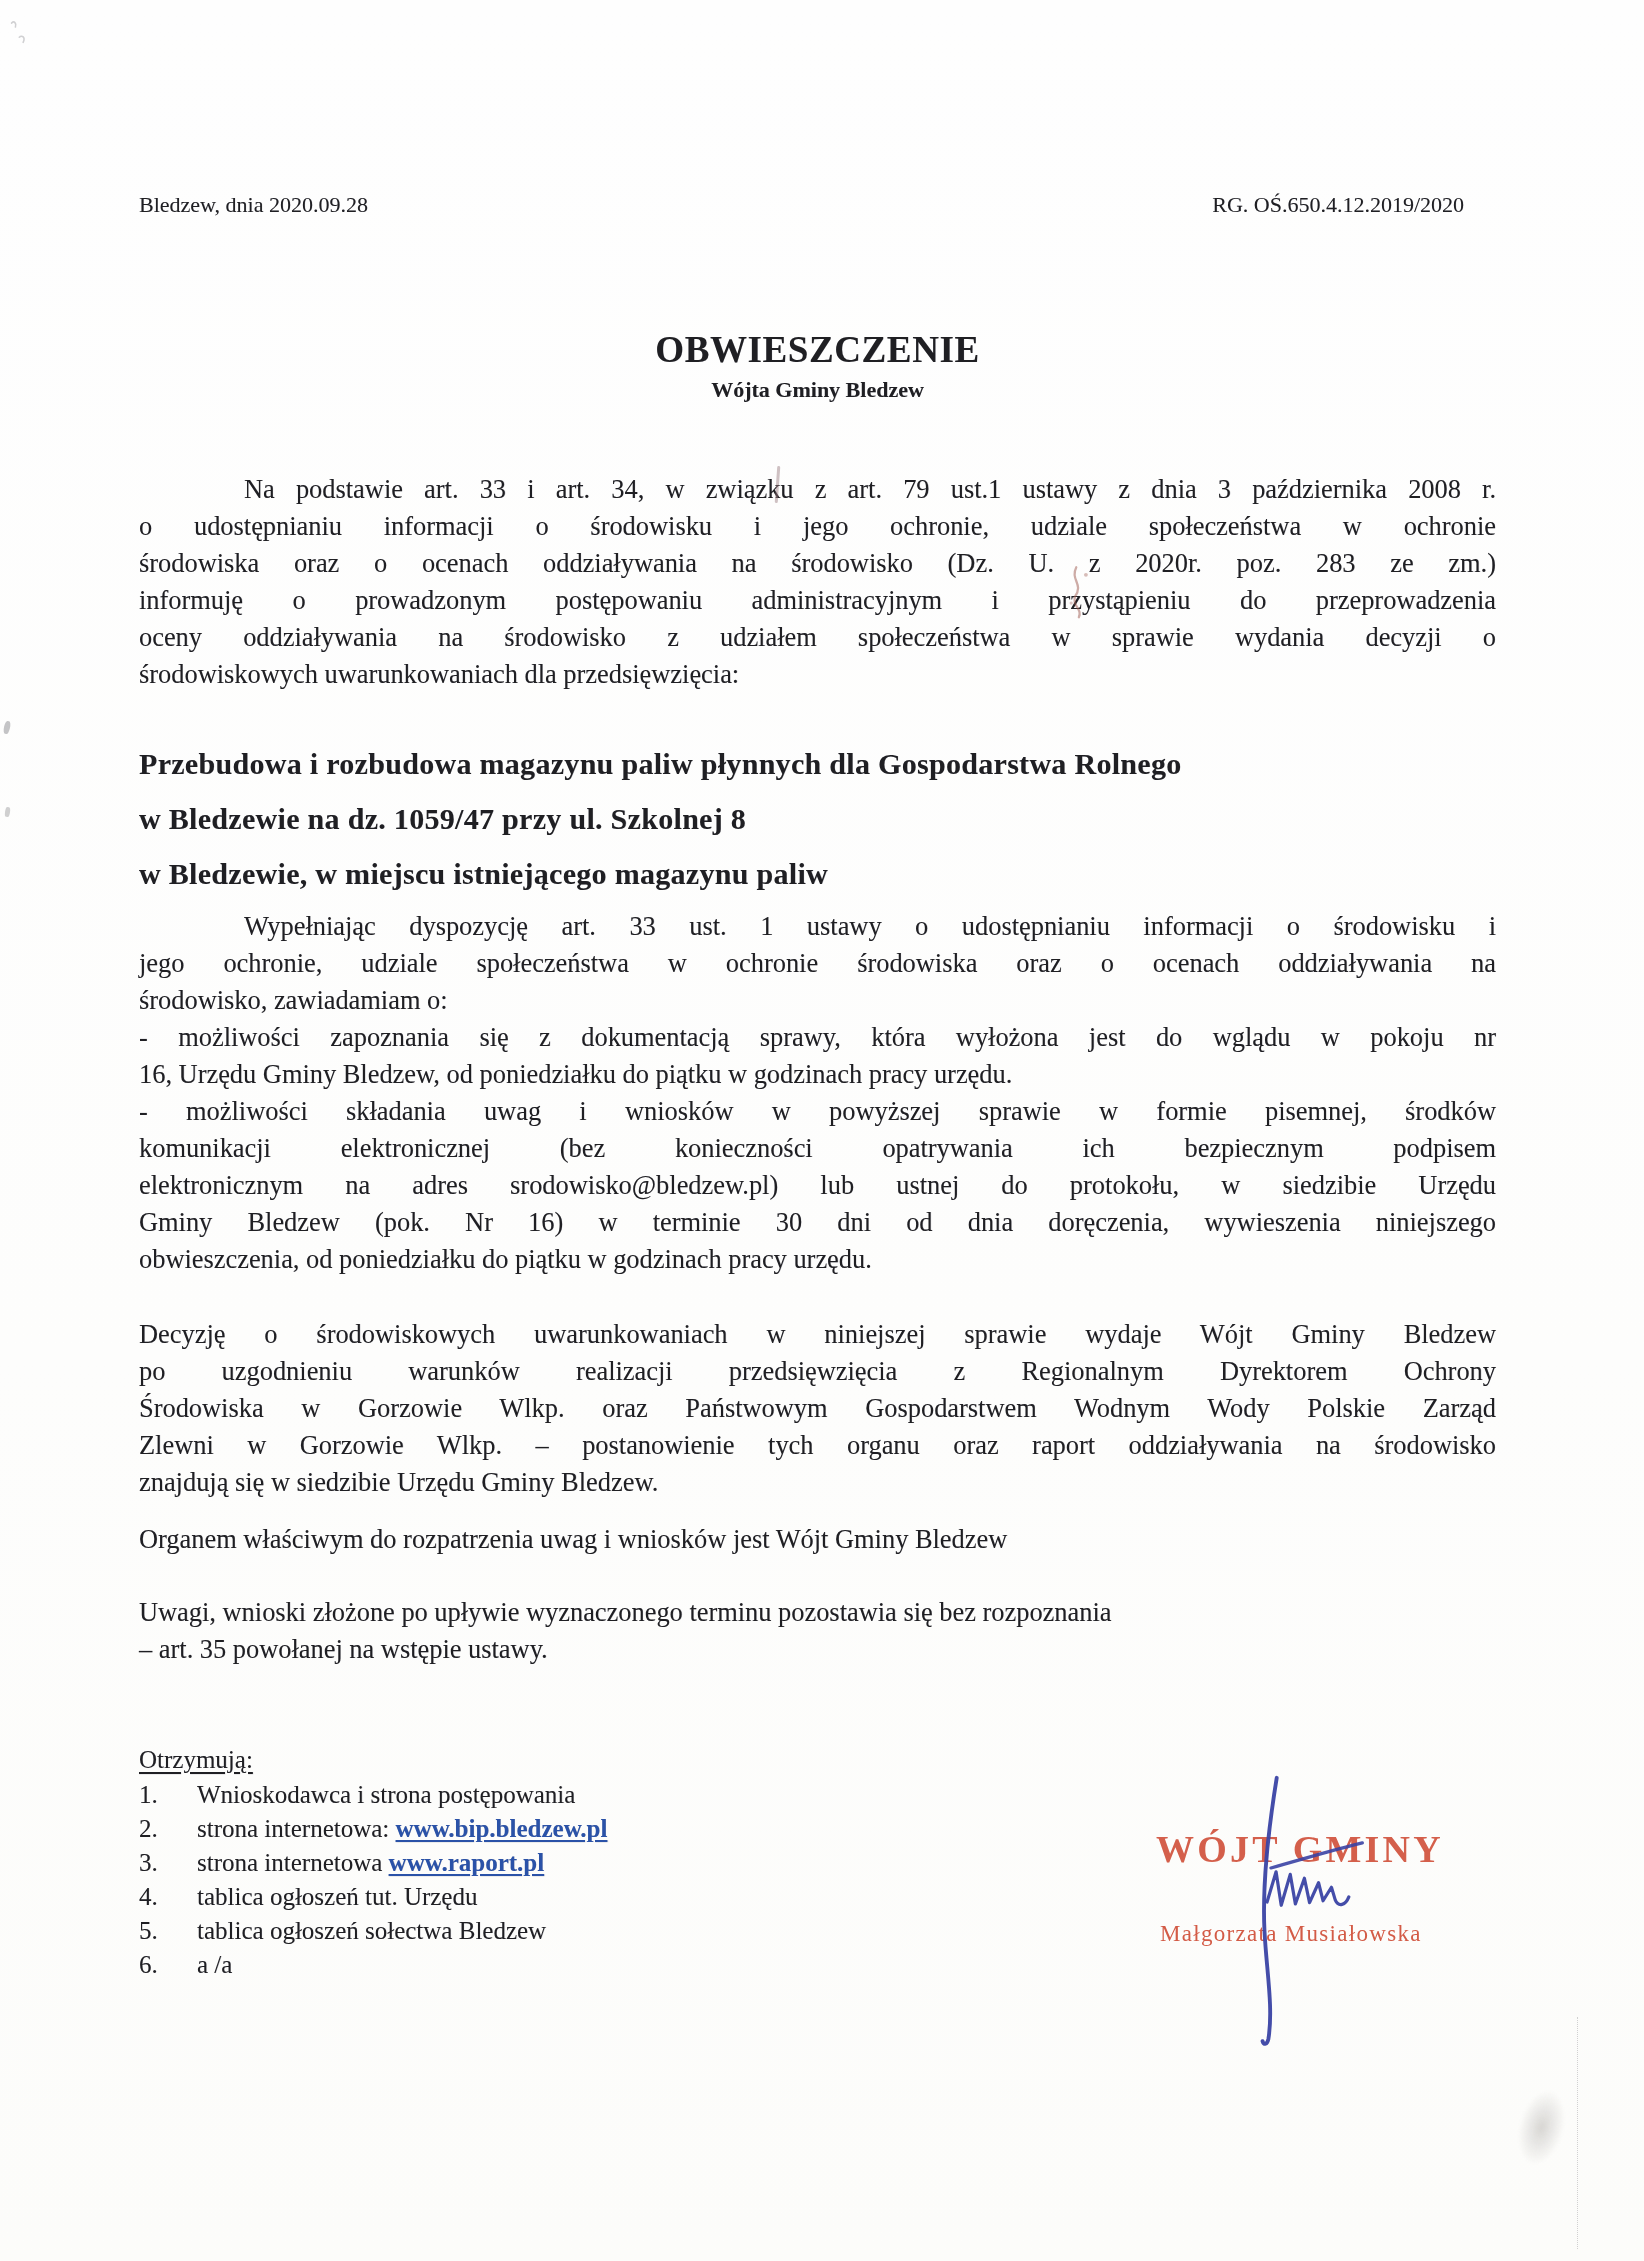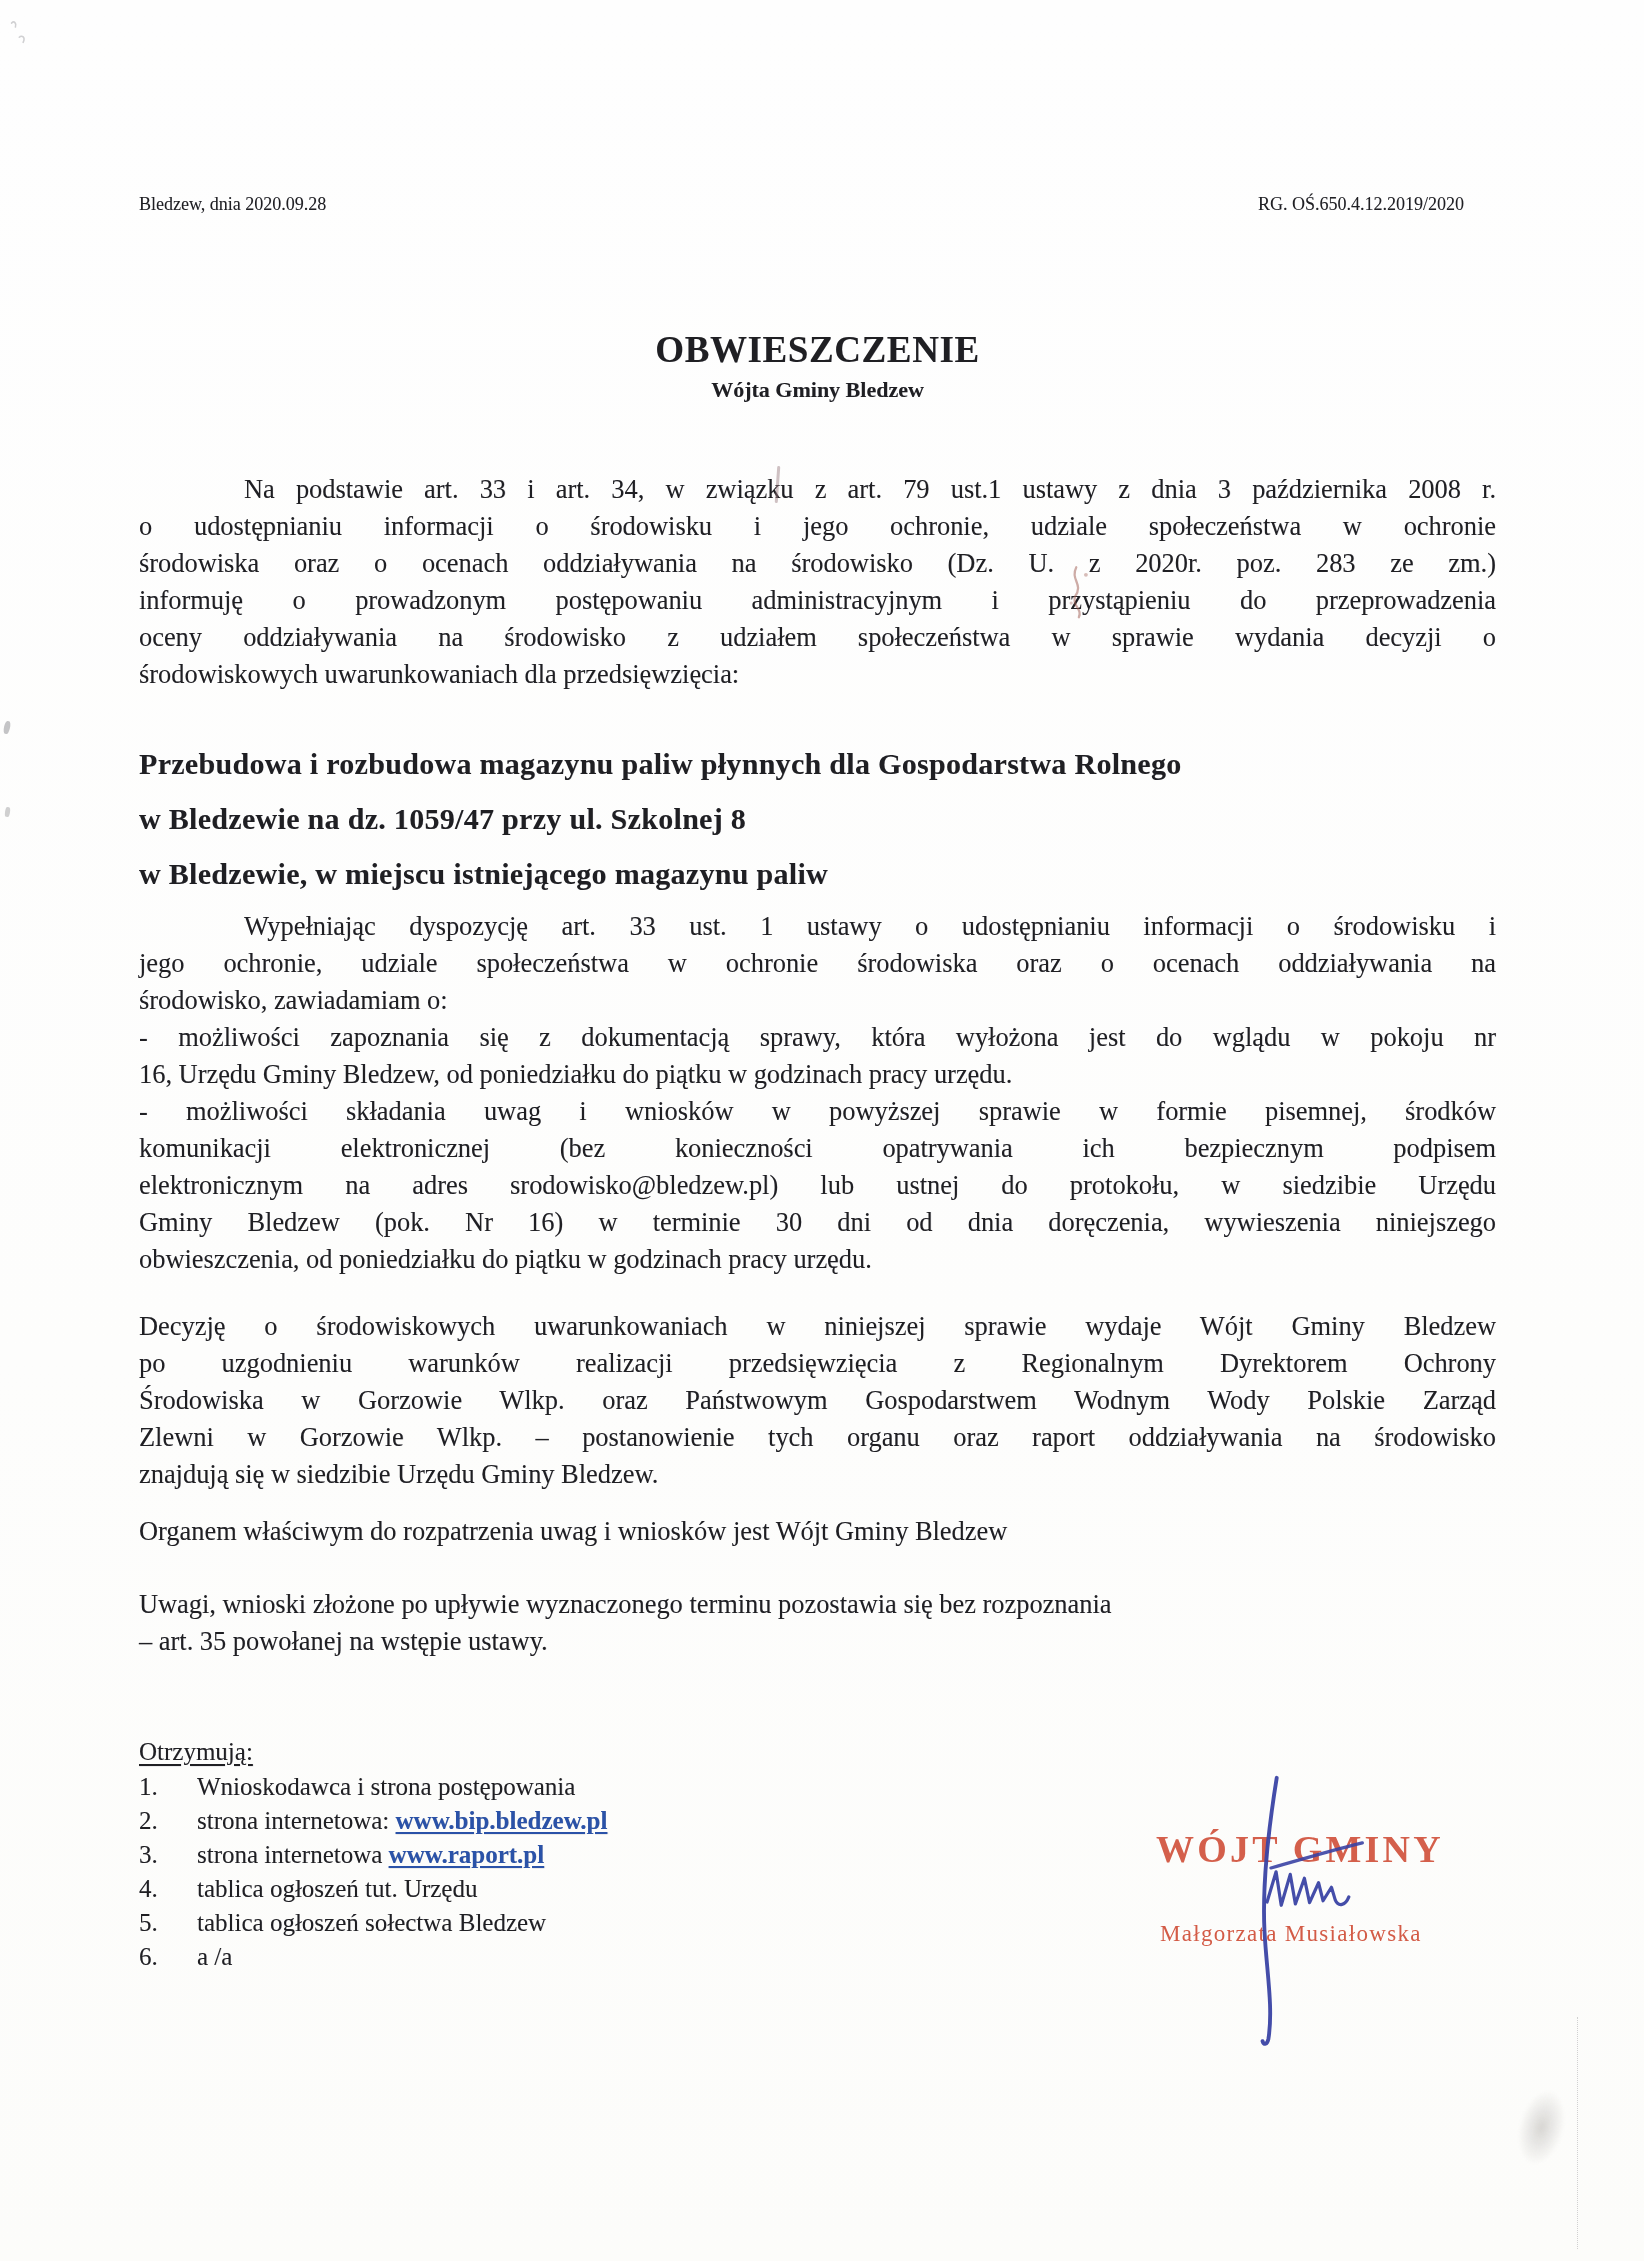--- a/index.html
+++ b/index.html
@@ -17,39 +17,39 @@
     color:var(--ink);
   }
   .page{
     position:relative;width:1644px;height:2261px;overflow:hidden;
     background:linear-gradient(180deg,#fefefe 0%,var(--paper) 60%,#fcfcfa 100%);
     text-shadow:0.3px 0.3px 0.5px rgba(40,40,60,0.28);
   }
   .content{position:absolute;left:139px;top:0;width:1357px;}
   .header-row{
     margin-top:189px;display:flex;justify-content:space-between;
-    font-size:18px;line-height:31px;font-family:Liberation Serif, serif;
+    font-size:22px;line-height:31px;font-family:Liberation Serif, serif;
   }
   .header-row .ref{padding-right:32px;}
   .title-block{margin-top:109px;text-align:center;}
   .doc-title{font-size:37px;font-weight:bold;line-height:41px;letter-spacing:0.6px;}
   .doc-subtitle{font-size:22px;font-weight:bold;line-height:34px;margin-top:2.6px;}
   .para{font-size:26.4px;line-height:37px;}
   .para .tline{text-align:justify;}
   .para .tline.stretch{text-align-last:justify;}
   .para .tline.indent{text-indent:105px;}
   .mt-intro{margin-top:64px;}
   .heading{
     margin-top:43px;font-size:30px;font-weight:bold;line-height:55px;
     text-align:center;letter-spacing:0.3px;
   }
   .heading .tline{text-align:left;}
   .mt-info{margin-top:7px;}
   .mt-bullets{margin-top:0px;}
-  .mt-decision{margin-top:30px;}
+  .mt-decision{margin-top:38px;}
   .mt-organ{margin-top:20.6px;}
   .mt-remarks{margin-top:36px;}
   .distribution{margin-top:75px;font-size:25px;line-height:34px;}
   .dist-label{text-decoration:underline;text-underline-offset:3.9px;margin-bottom:1.3px;}
   .dist-item{display:flex;align-items:baseline;}
   .dist-num{flex:0 0 58px;}
   .weblink{
     color:var(--link-blue);font-weight:bold;text-decoration:underline;
     text-underline-offset:3.2px;text-decoration-thickness:1.9px;cursor:pointer;
   }

